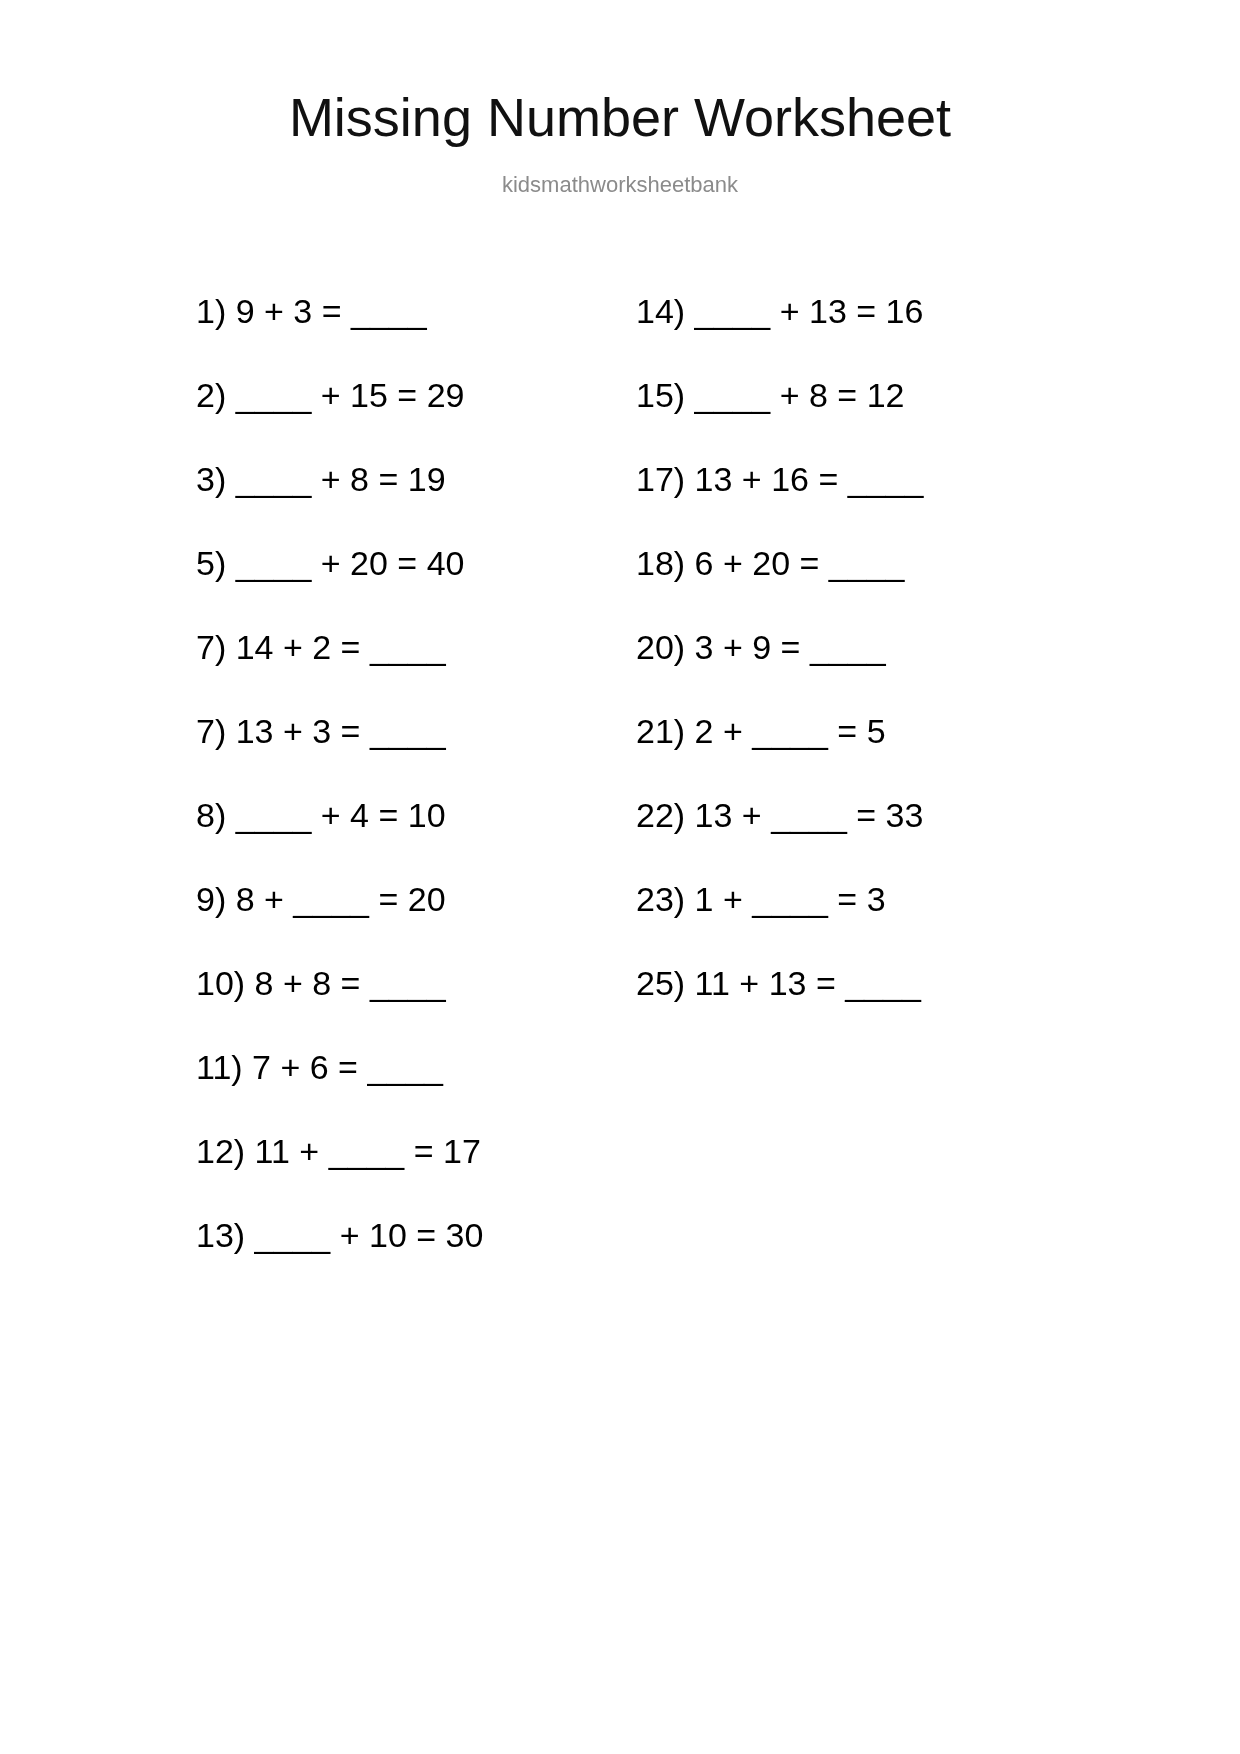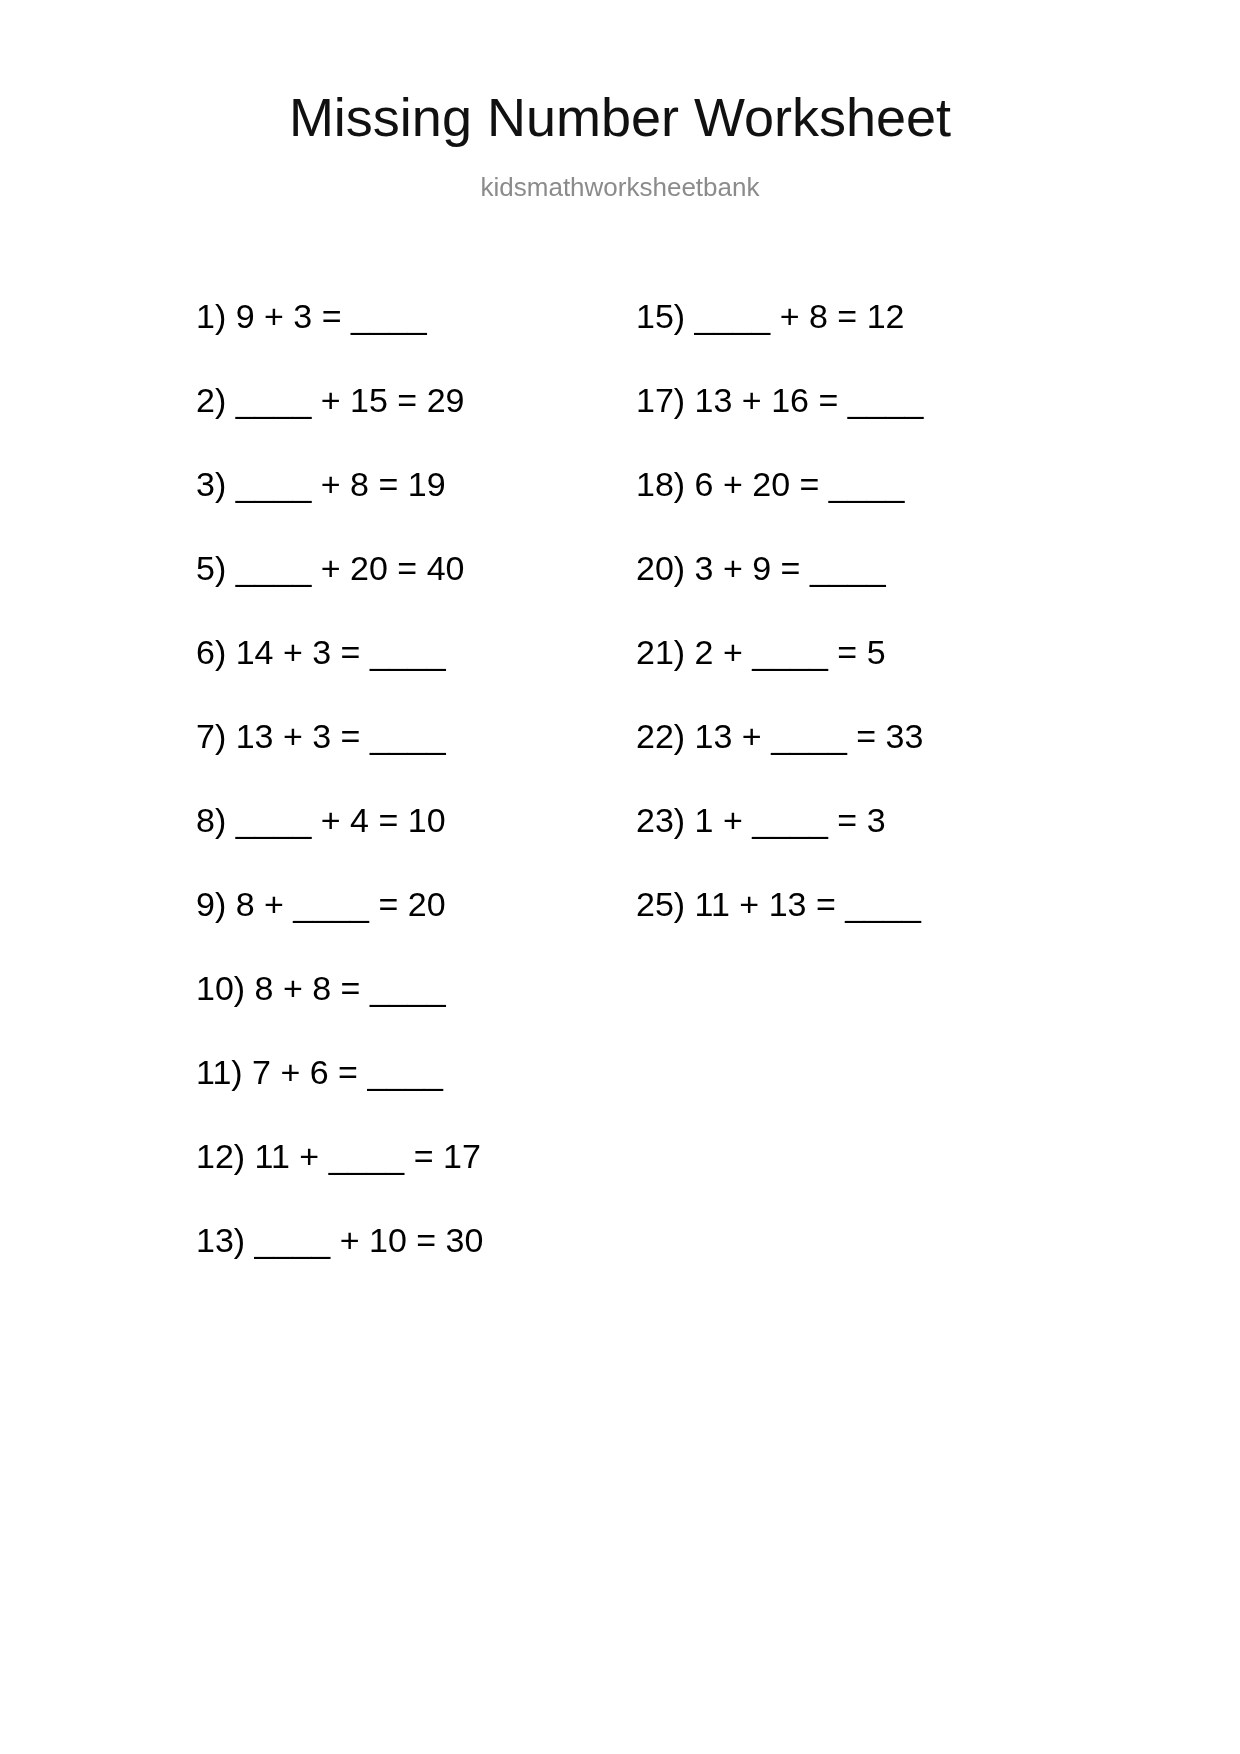--- a/index.html
+++ b/index.html
@@ -26,21 +26,21 @@
     text-align: center;
     font-size: 54px;
     font-weight: 400;
     letter-spacing: 0px;
     margin: 0;
     padding-top: 86px;
     color: #111111;
   }
   .subtitle {
     text-align: center;
-    font-size: 26px;
+    font-size: 22px;
     font-weight: 400;
     color: #8b8b8b;
     margin: 0;
     padding-top: 24px;
   }
   .columns {
     display: flex;
     flex-direction: row;
     margin-top: 96px;
     padding-left: 196px;
@@ -78,31 +78,32 @@
   <h1 class="title">Missing Number Worksheet</h1>
   <div class="subtitle">kidsmathworksheetbank</div>
 
   <div class="columns">
 
     <div class="col col-left">
       <div class="problem">1) 9 + 3 = ____</div>
       <div class="problem">2) ____ + 15 = 29</div>
       <div class="problem">3) ____ + 8 = 19</div>
       <div class="problem">5) ____ + 20 = 40</div>
-      <div class="problem">6) 14 + 3 = ____</div>
+      <div class="problem">7) 14 + 2 = ____</div>
       <div class="problem">7) 13 + 3 = ____</div>
       <div class="problem">8) ____ + 4 = 10</div>
       <div class="problem">9) 8 + ____ = 20</div>
       <div class="problem">10) 8 + 8 = ____</div>
       <div class="problem">11) 7 + 6 = ____</div>
       <div class="problem">12) 11 + ____ = 17</div>
       <div class="problem">13) ____ + 10 = 30</div>
     </div>
 
     <div class="col col-right">
+      <div class="problem">14) ____ + 13 = 16</div>
       <div class="problem">15) ____ + 8 = 12</div>
       <div class="problem">17) 13 + 16 = ____</div>
       <div class="problem">18) 6 + 20 = ____</div>
       <div class="problem">20) 3 + 9 = ____</div>
       <div class="problem">21) 2 + ____ = 5</div>
       <div class="problem">22) 13 + ____ = 33</div>
       <div class="problem">23) 1 + ____ = 3</div>
       <div class="problem">25) 11 + 13 = ____</div>
     </div>
 

